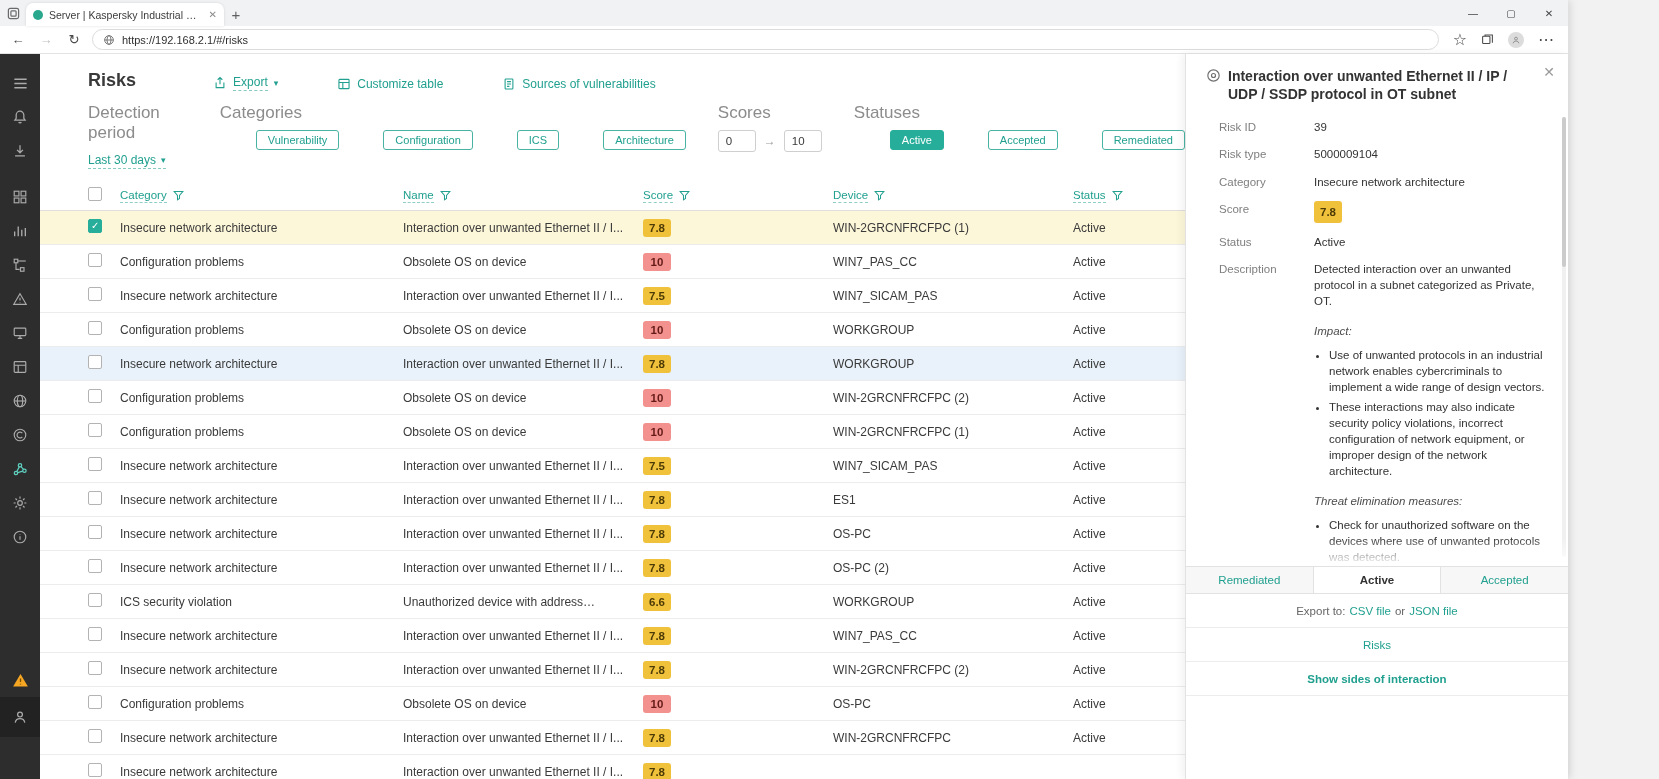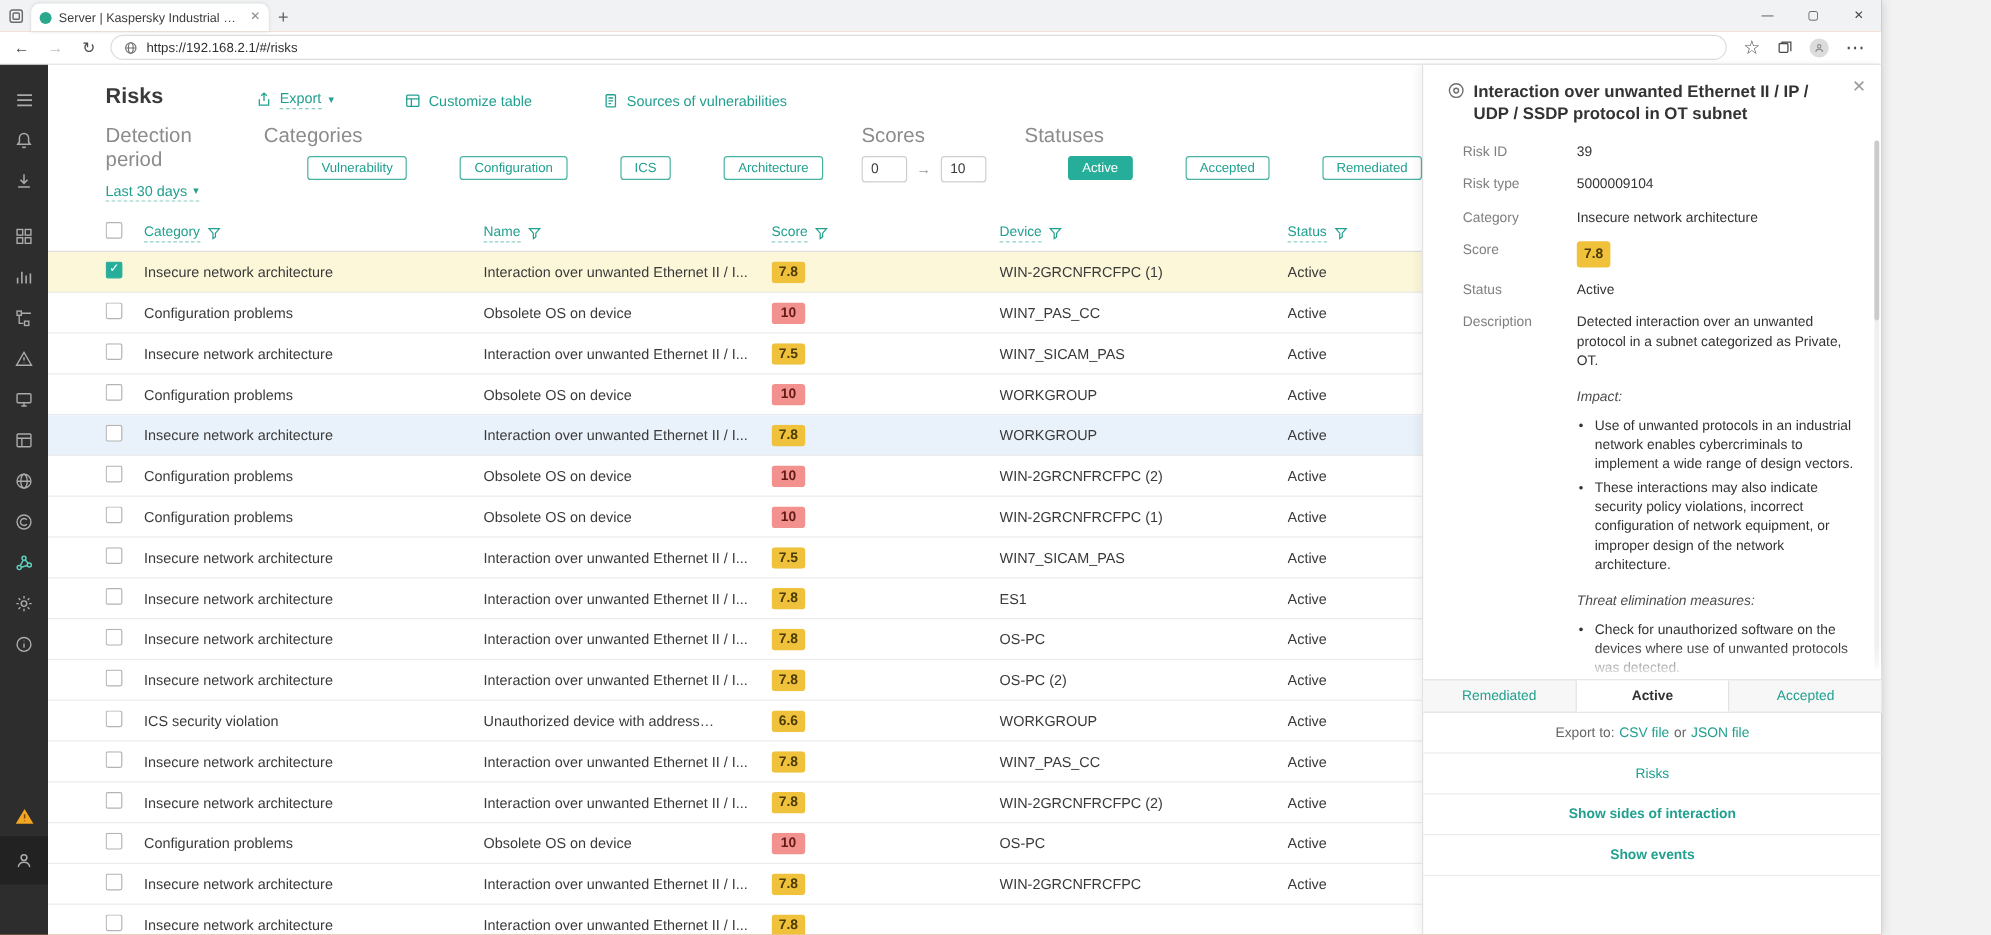--- a/index.html
+++ b/index.html
@@ -600,19 +600,16 @@
         <span class="tlink">CSV file</span>
         <span class="muted">or</span>
         <span class="tlink">JSON file</span>
       </div>
       <div class="prow">
           <span class="tlink">Risks</span>
         </div>
       <div class="prow">
           <span class="tlink bold">Show sides of interaction</span>
         </div>
-      <div class="prow">
-          <span class="tlink bold">Show events</span>
-        </div>
       <div class="panel-spacer"></div>
     </div>
   </div>
 </div>
 
 </body></html>

